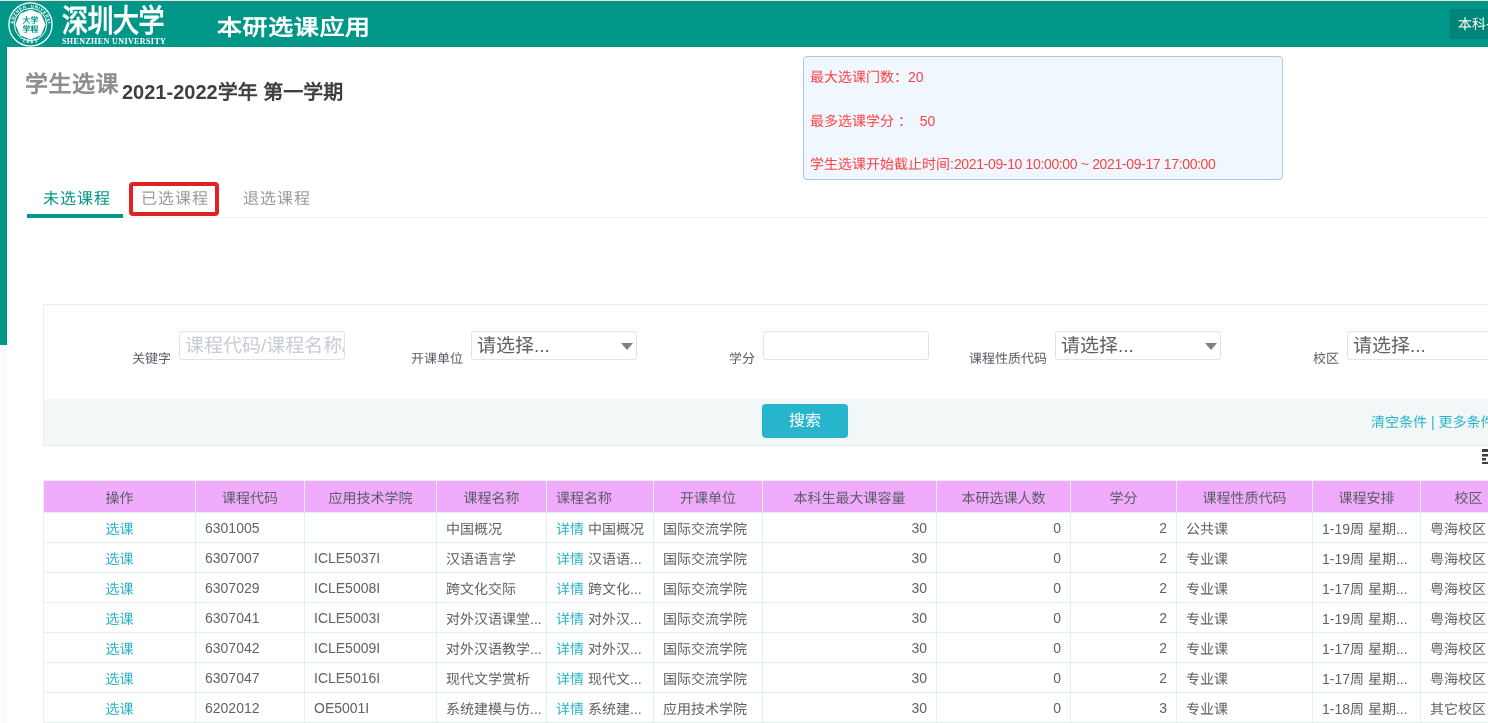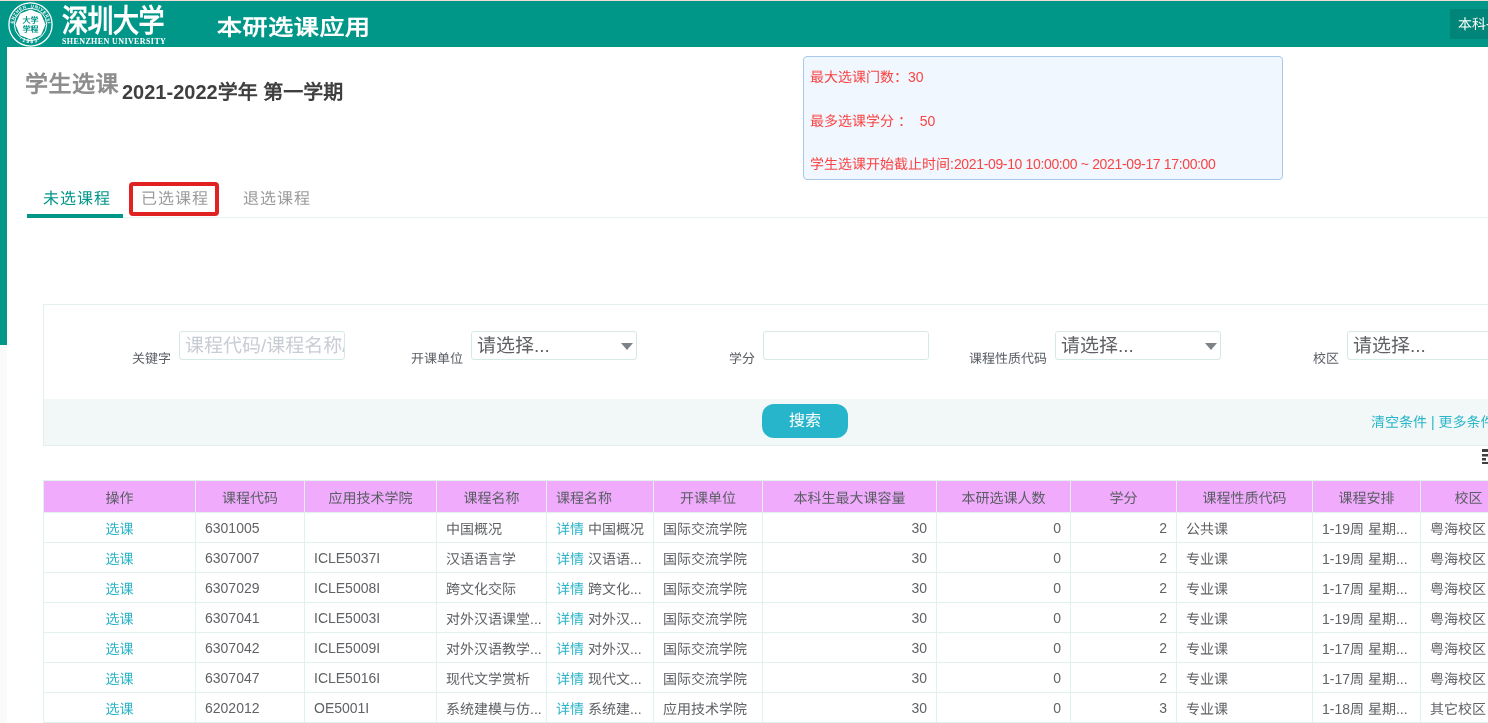--- a/index.html
+++ b/index.html
@@ -39,21 +39,21 @@
     background:#fff; border:1px solid #e2f1ee; }
   .f-label { position:absolute; top:348px; font-size:13px; color:#5c6066; text-align:right; white-space:nowrap; }
   .f-inp { position:absolute; top:331px; height:29px; background:#fff; border:1px solid #d5eae7;
     border-radius:3px; font-size:19px; color:#606266; line-height:27px; padding-left:5px;
     white-space:nowrap; overflow:hidden; }
   .ph { color:#c8ccd4; }
   .arrow { position:absolute; top:343px; width:0; height:0; border-left:6px solid transparent;
     border-right:6px solid transparent; border-top:7px solid #7d8287; }
   .band { position:absolute; left:44px; top:399px; width:1444px; height:46px; background:#f2f8f7; }
   .srch { position:absolute; left:762px; top:404px; width:86px; height:34px; background:#26b5cb;
-    border-radius:12px; color:#fff; font-size:16px; text-align:center; line-height:34px; }
+    border-radius:4px; color:#fff; font-size:16px; text-align:center; line-height:34px; }
   .links { position:absolute; left:1371px; top:411px; font-size:14px; color:#2ab5ca; white-space:nowrap; }
   .gearicon { position:absolute; left:1482px; top:449px; width:8px; height:15px; }
   
   table { position:absolute; left:43px; top:480px; width:1473px; border-collapse:collapse; table-layout:fixed;
     font-size:14px; color:#606266; }
   th, td { border:1px solid #e1f1ed; height:30px; padding:0 9px; white-space:nowrap; overflow:hidden; }
   th { background:#f0abfc; font-weight:normal; color:#5a5e64; height:32px; text-align:center; }
   td { background:#fff; }
   .cyan { color:#2cb5c8; }
   td.ctr { text-align:center; }
@@ -82,21 +82,21 @@
   <div class="appname">本研选课应用</div>
   <div class="badge">本科-</div>
   <div class="sb-track">
     <div class="sb-thumb"></div>
   </div>
 
   <div class="title">学生选课</div>
   <div class="subtitle">2021-2022学年 第一学期</div>
 
   <div class="notice">
-    <div style="top:9px;">最大选课门数：30</div>
+    <div style="top:9px;">最大选课门数：20</div>
     <div style="top:53px;">最多选课学分 ：&nbsp; 50</div>
     <div style="top:96px;">学生选课开始截止时间:<span style="letter-spacing:-0.35px;">2021-09-10 10:00:00 ~ 2021-09-17 17:00:00</span></div>
   </div>
 
   <div class="tabs">
     <div class="tab active" style="left:43px;">未选课程</div>
     <div class="tab" style="left:141px;">已选课程</div>
     <div class="tab" style="left:243px;">退选课程</div>
     <div class="tabline"></div>
     <div class="tabbar"></div>

